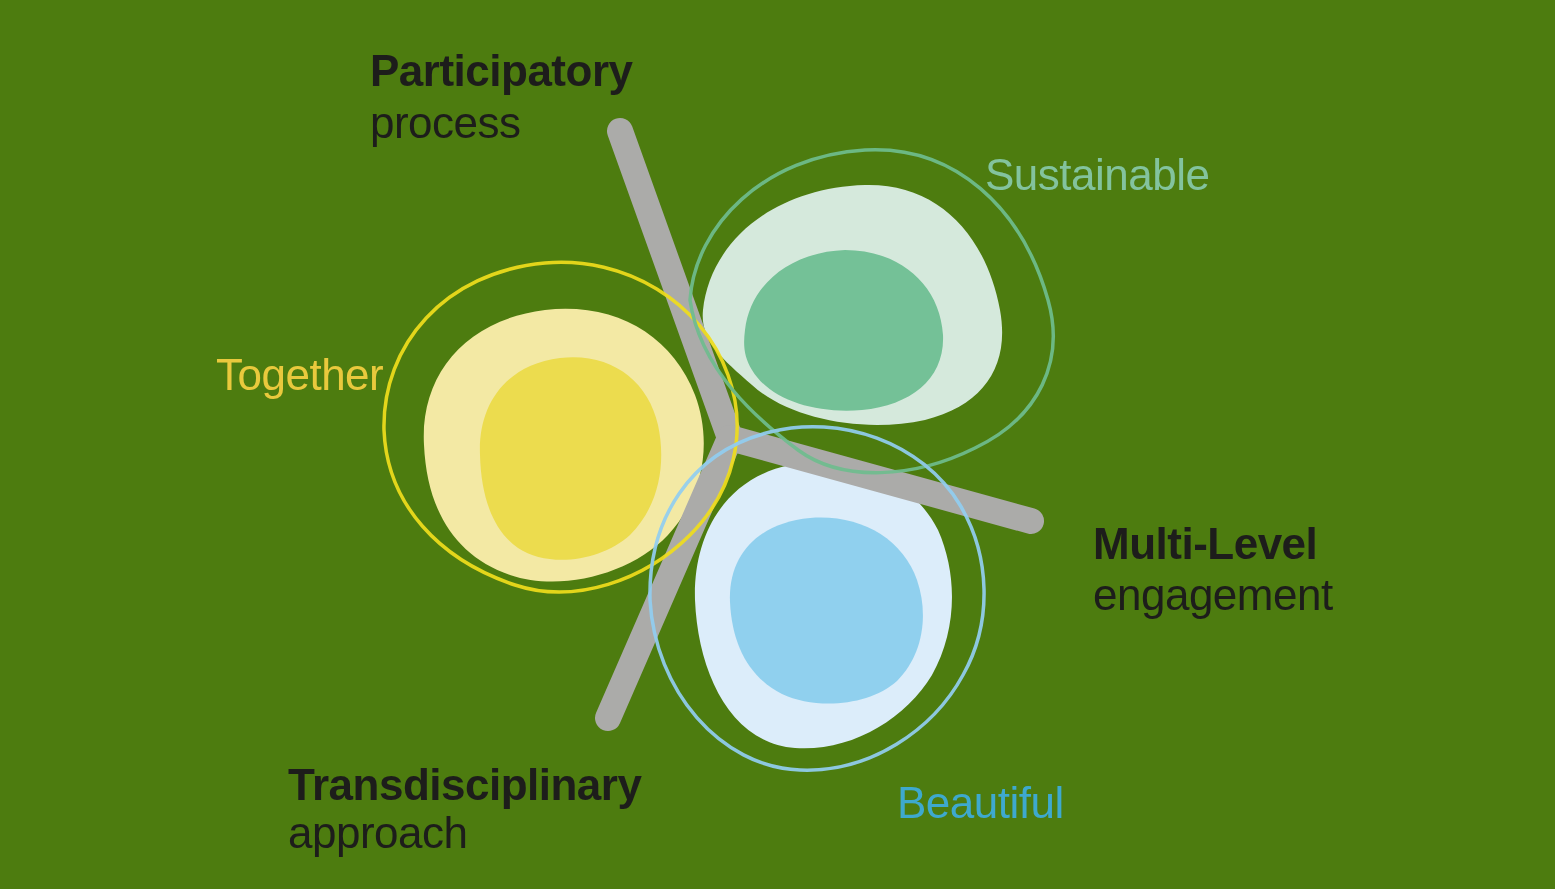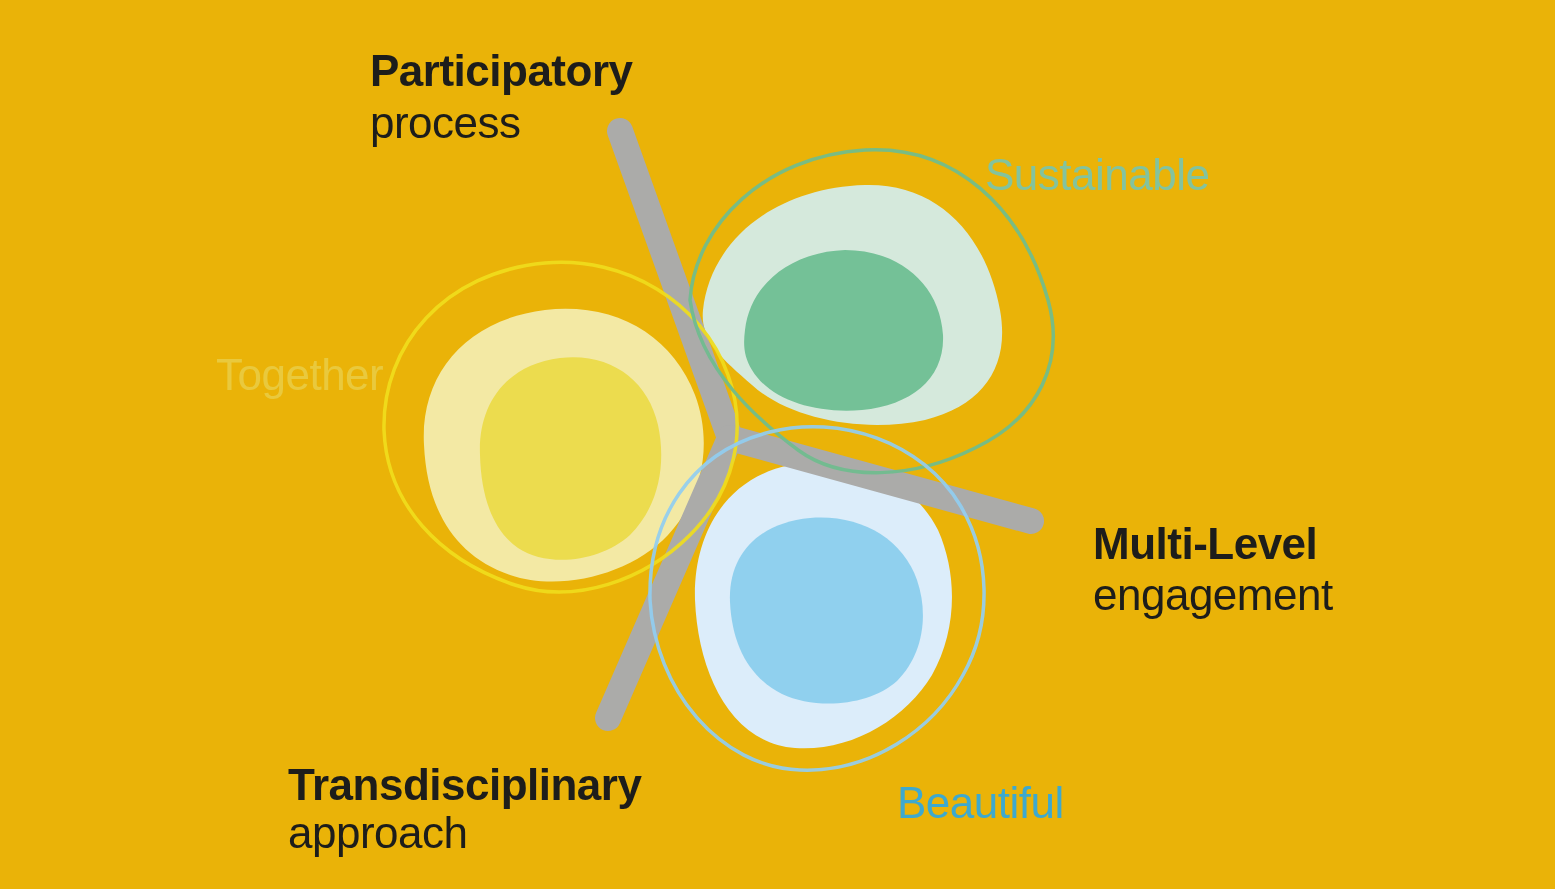--- a/index.html
+++ b/index.html
@@ -8,21 +8,21 @@
     background: #ffffff;
     width: 1555px;
     height: 889px;
     overflow: hidden;
     font-family: "Liberation Sans", sans-serif;
   }
   .stage {
     position: relative;
     width: 1555px;
     height: 889px;
-    background: #eab308;
+    background: #4d7c0f;
   }
   svg text {
     font-family: "Liberation Sans", "DejaVu Sans", sans-serif;
   }
   .lbl {
     font-size: 44px;
     letter-spacing: -0.5px;
   }
   .lbl-bold {
     font-weight: 700;

